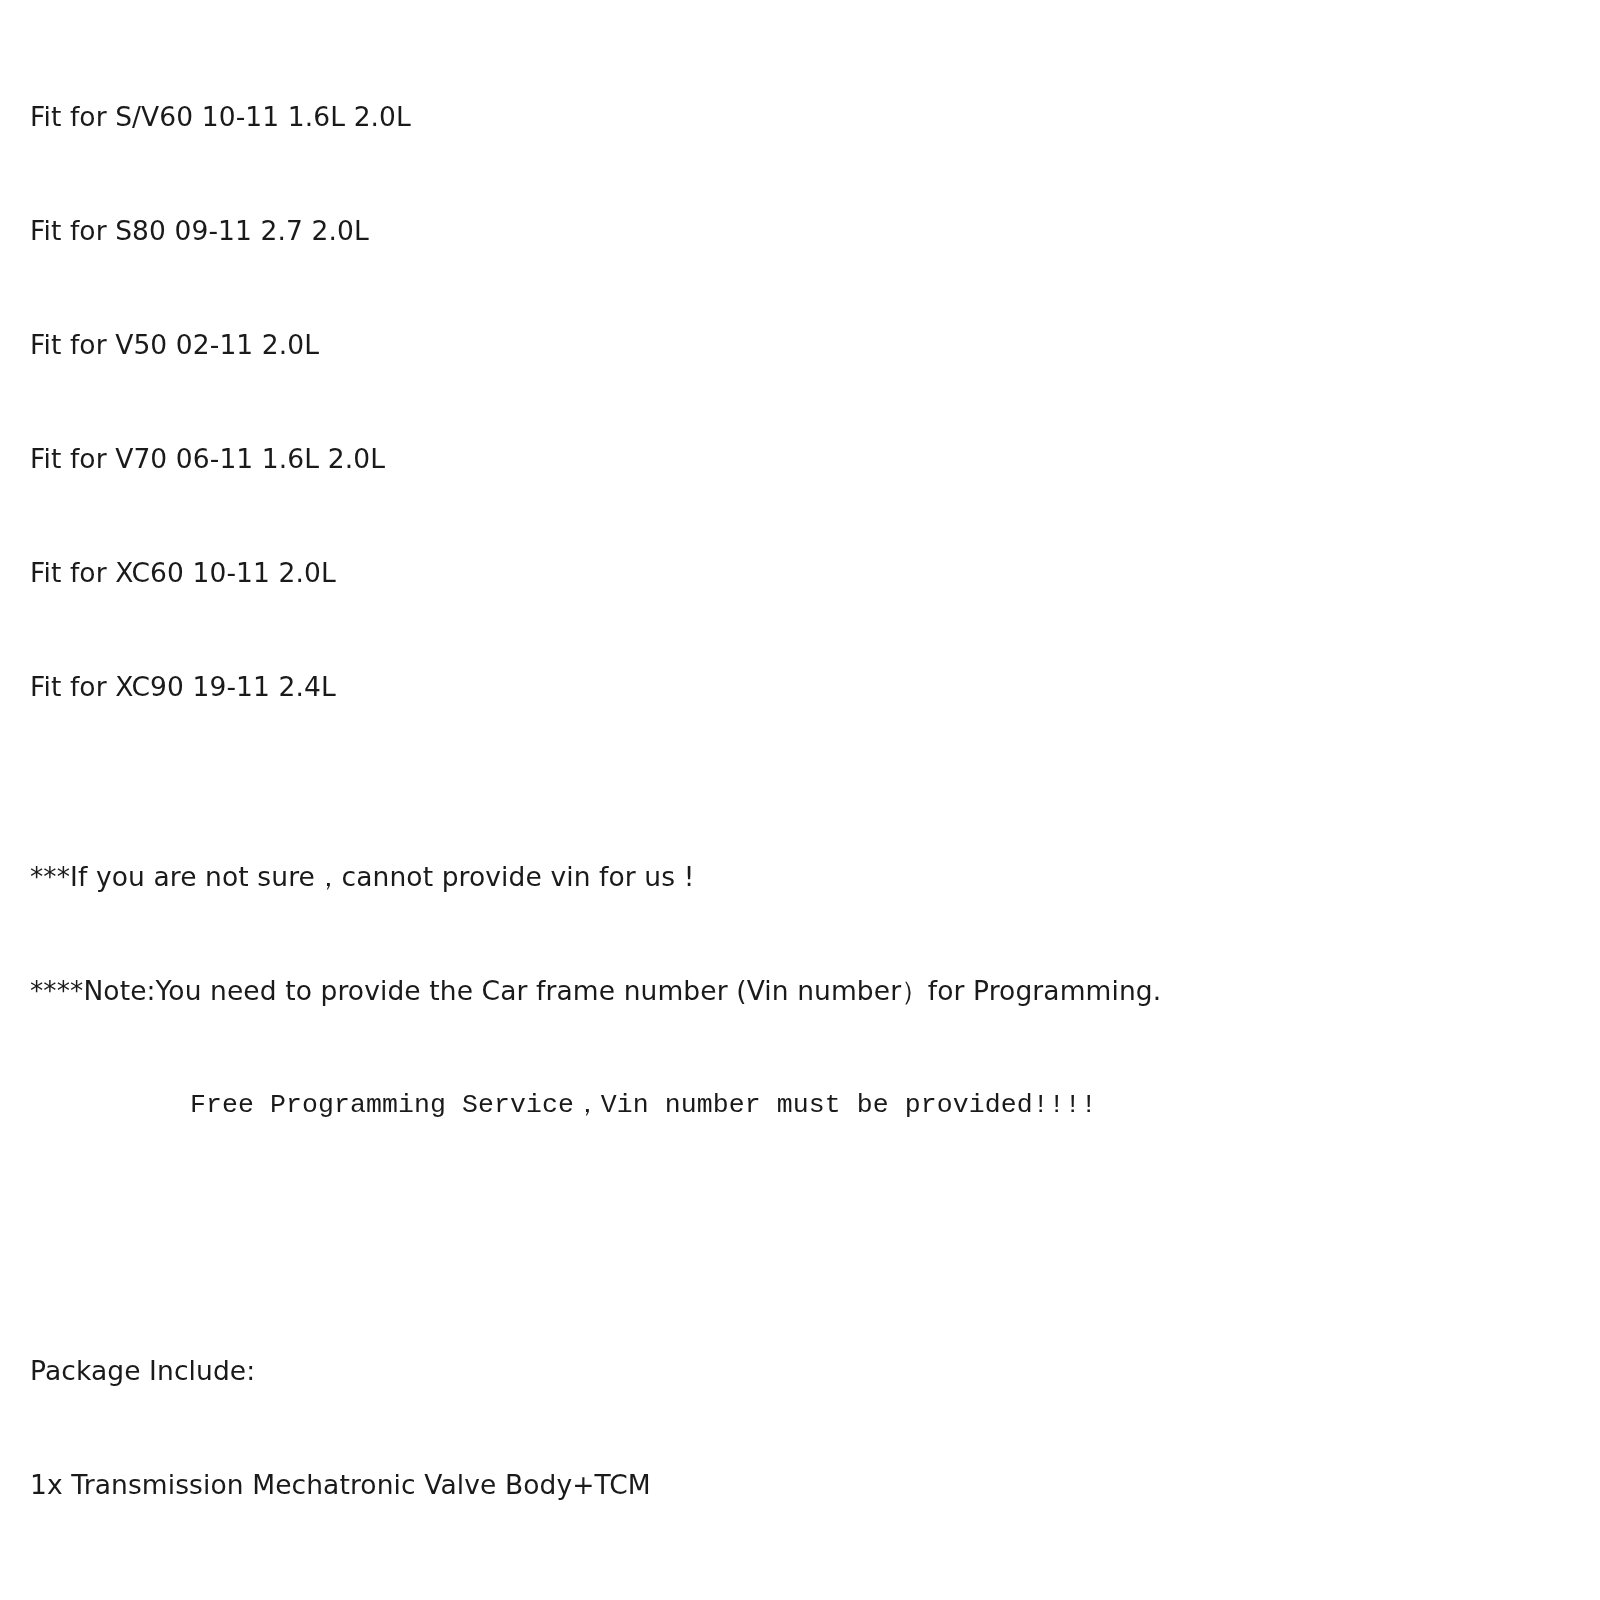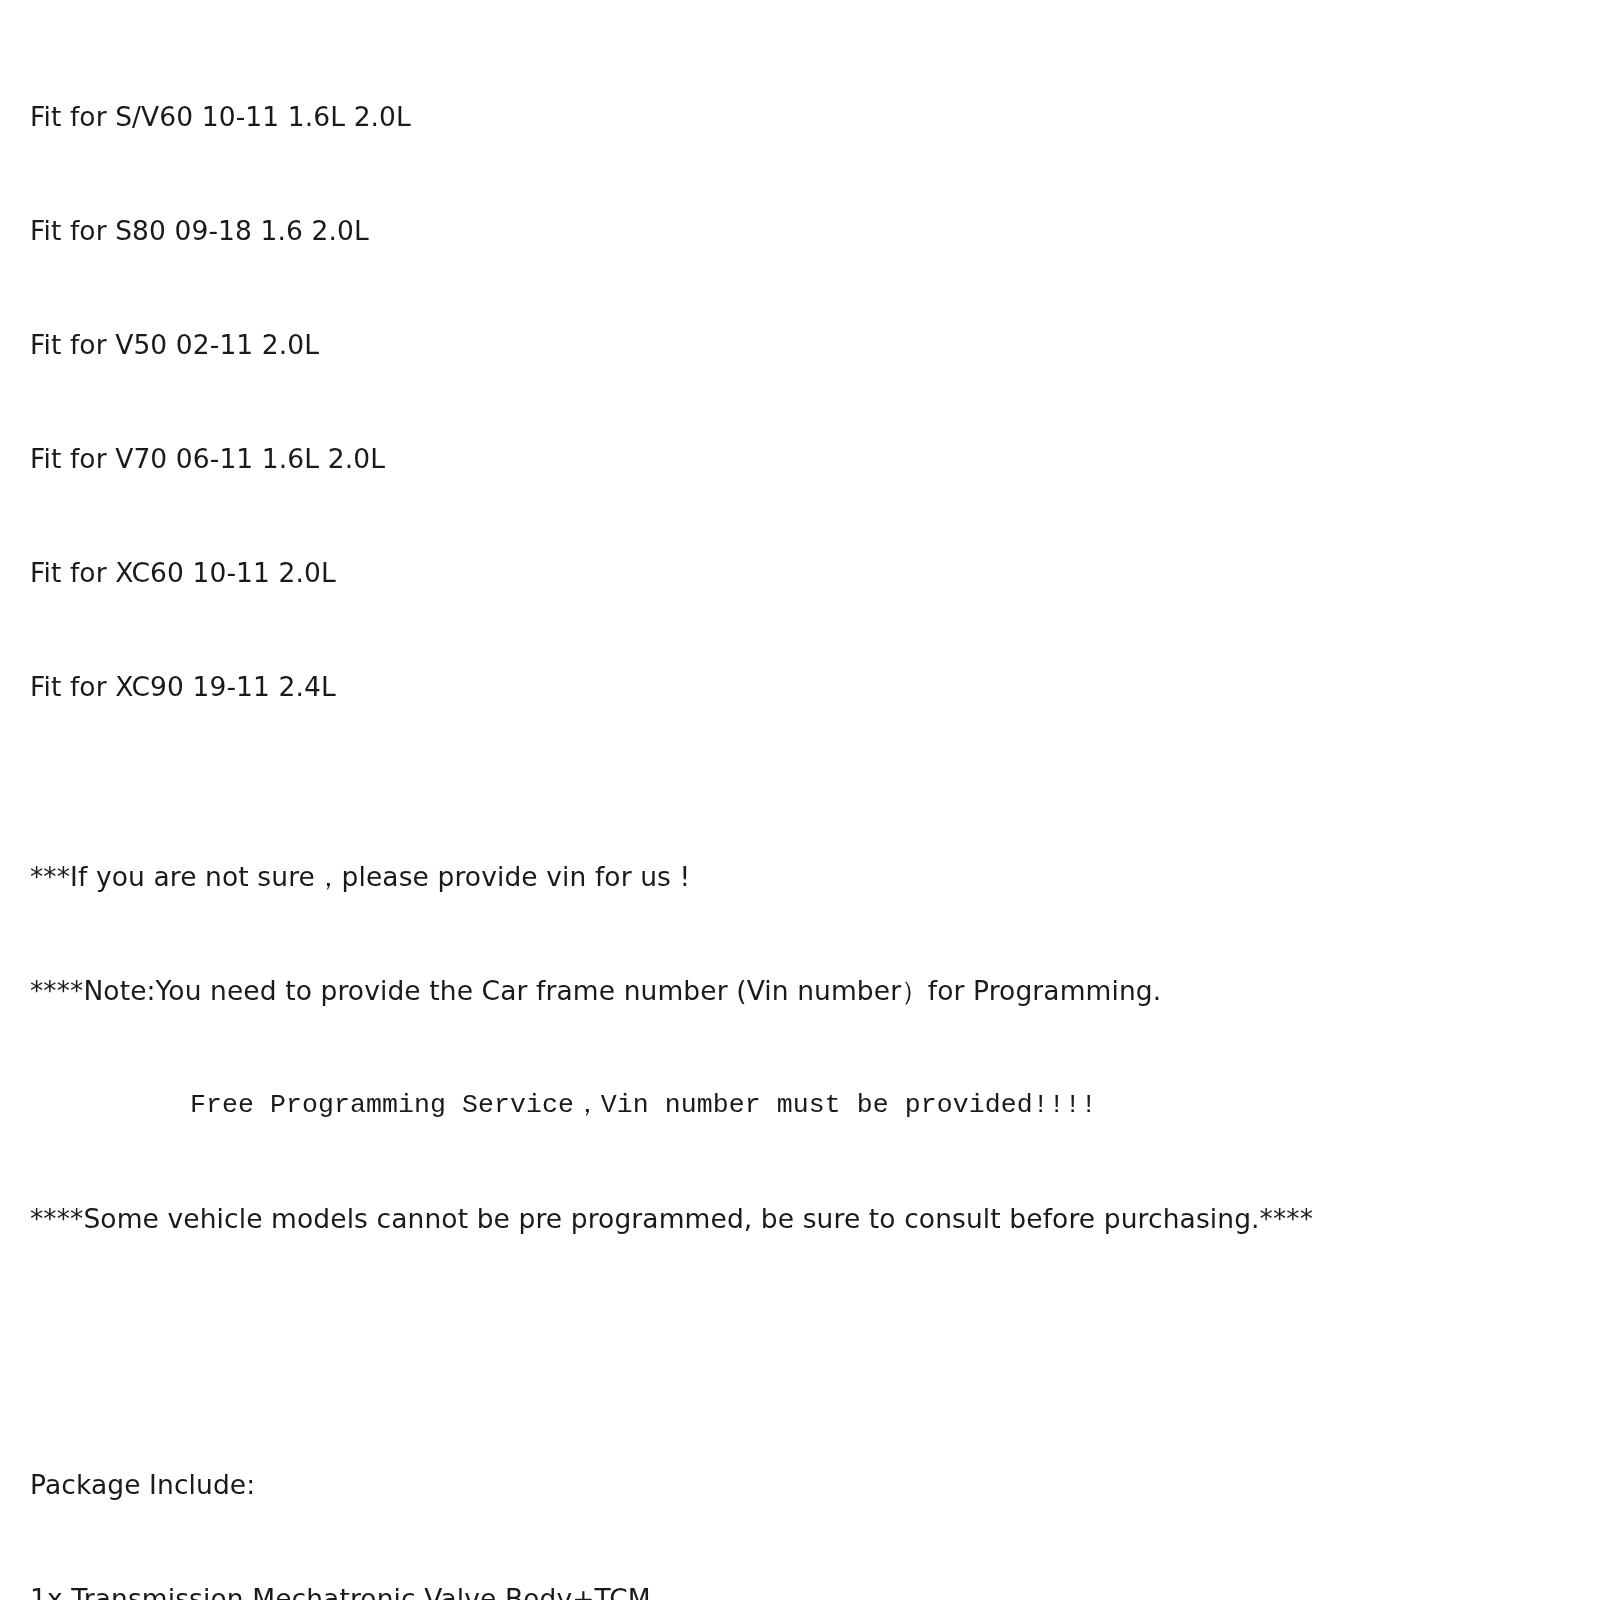--- a/index.html
+++ b/index.html
@@ -38,32 +38,31 @@
     height: 76px;
   }
 </style>
 </head>
 <body>
 
 <div class="page">
 
   <div class="block">
     <div class="line">Fit for S/V60 10-11 1.6L 2.0L</div>
-    <div class="line">Fit for S80 09-18 1.6 2.0L</div>
+    <div class="line">Fit for S80 09-11 2.7 2.0L</div>
     <div class="line">Fit for V50 02-11 2.0L</div>
     <div class="line">Fit for V70 06-11 1.6L 2.0L</div>
     <div class="line">Fit for XC60 10-11 2.0L</div>
     <div class="line">Fit for XC90 19-11 2.4L</div>
   </div>
 
   <div class="block">
-    <div class="line">***If you are not sure，please provide vin for us !</div>
+    <div class="line">***If you are not sure，cannot provide vin for us !</div>
     <div class="line">****Note:You need to provide the Car frame number (Vin number）for Programming.</div>
     <div class="line indent-1">Free Programming Service，Vin number must be provided!!!!</div>
-    <div class="line">****Some vehicle models cannot be pre programmed, be sure to consult before purchasing.****</div>
   </div>
 
   <div class="spacer-lg"></div>
 
   <div class="block">
     <div class="line">Package Include:</div>
     <div class="line">1x Transmission Mechatronic Valve Body+TCM</div>
     
     
     

